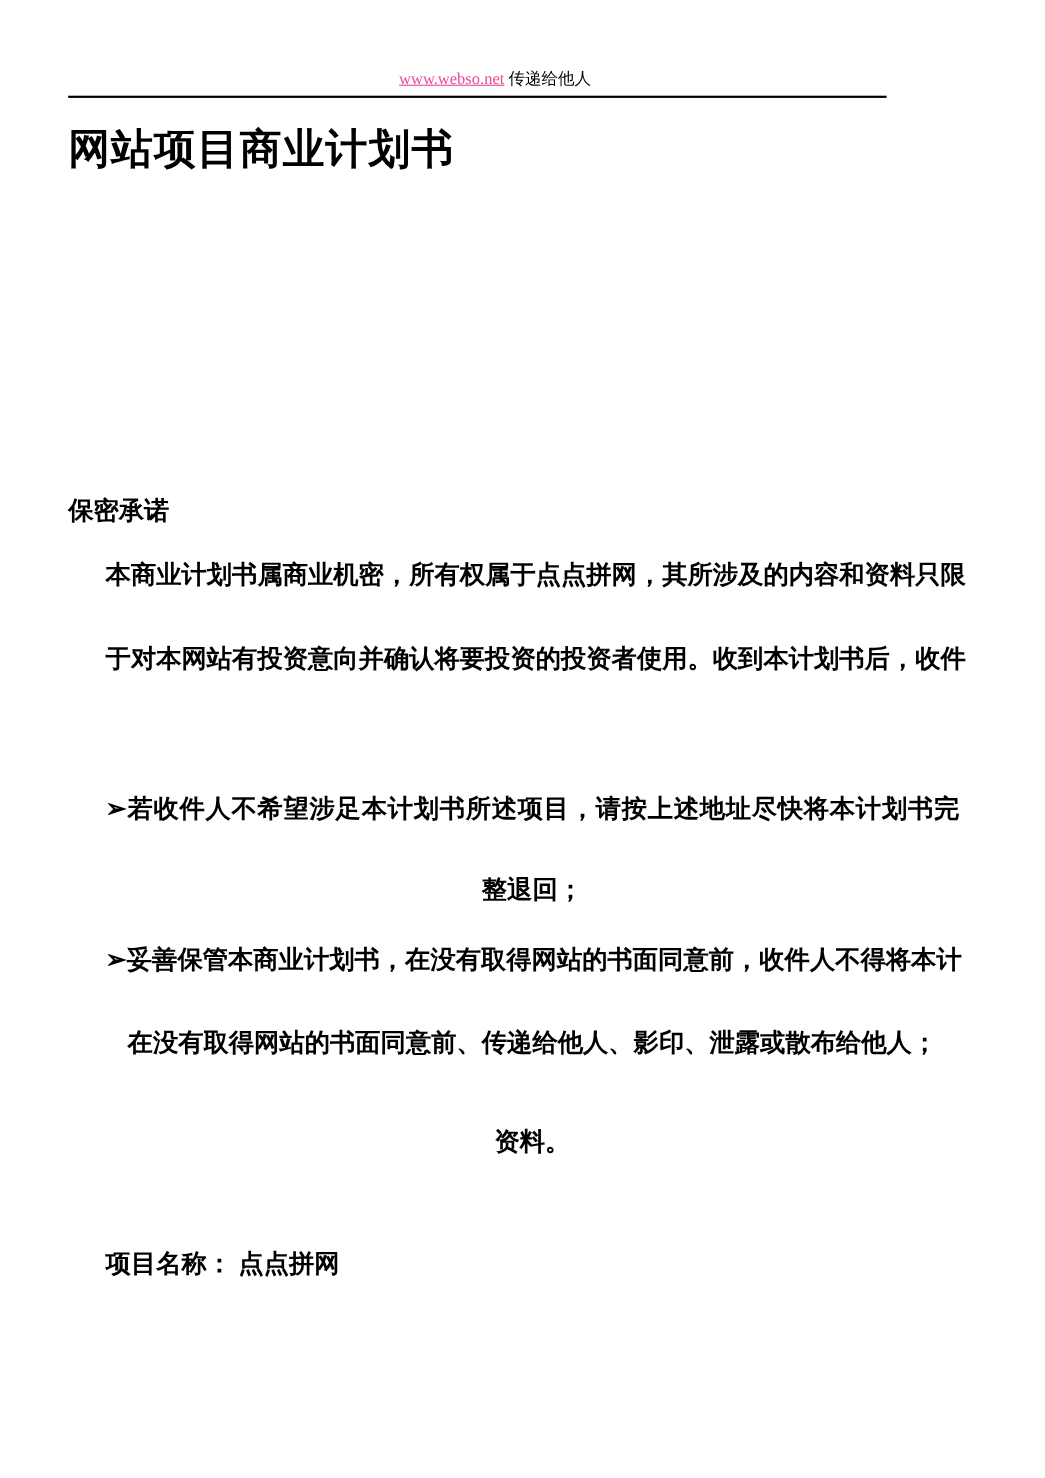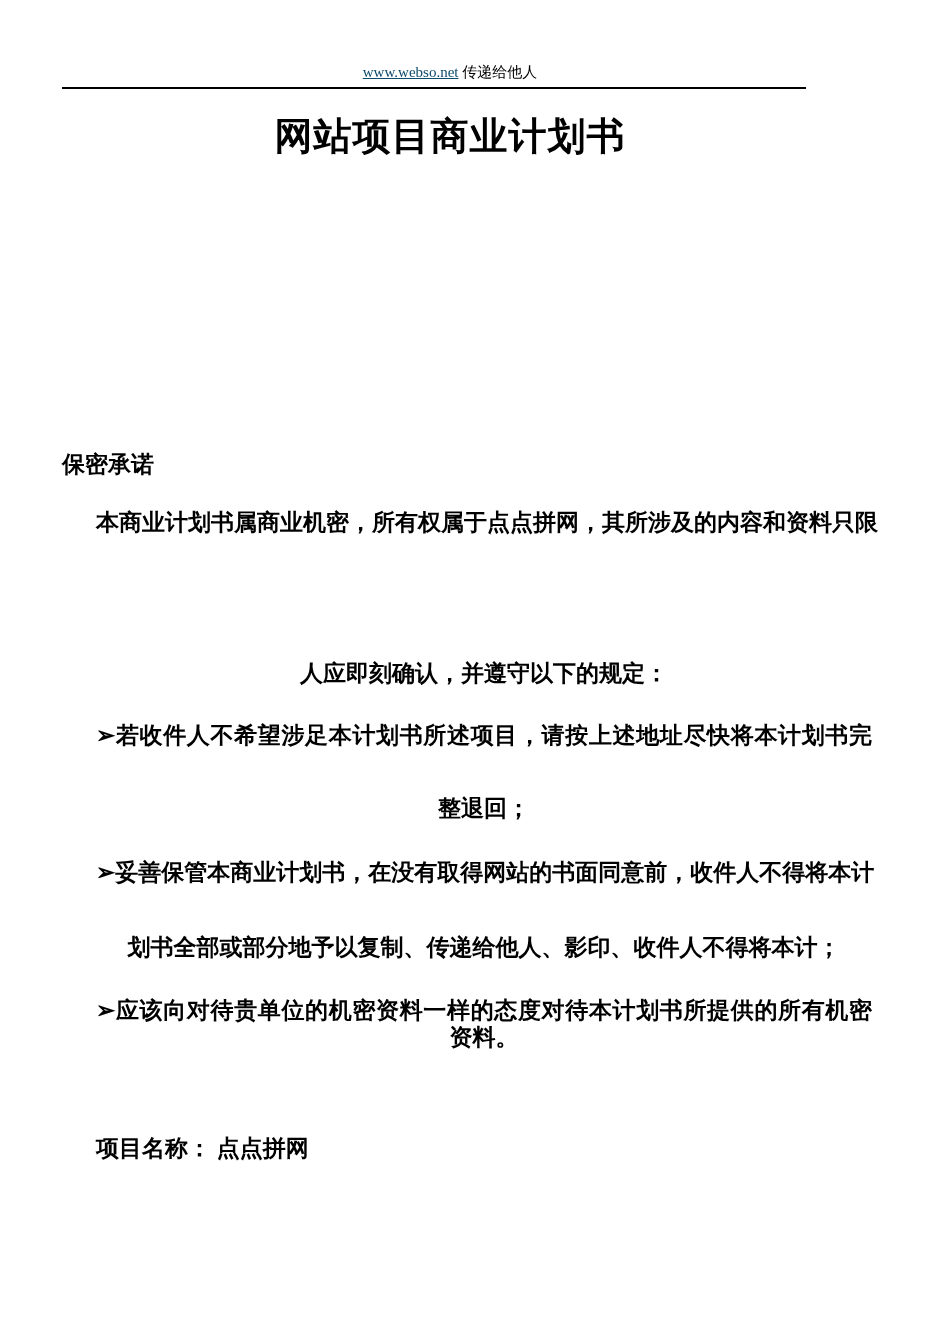--- a/index.html
+++ b/index.html
@@ -20,38 +20,37 @@
     position: absolute;
     top: 62px;
     left: 62px;
     width: 776px;
     text-align: center;
     font-size: 15px;
     line-height: 20px;
     white-space: nowrap;
   }
   .header a {
-    color: #0c4a6e;
+    color: #ec4899;
     text-decoration: underline;
     cursor: pointer;
   }
   .divider {
     position: absolute;
     top: 87px;
     left: 62px;
     width: 744px;
     height: 2px;
     background: #000000;
   }
   .doc-title {
     position: absolute;
     top: 112px;
     left: 62px;
     width: 776px;
-    text-align: center;
     font-size: 38px;
     line-height: 48px;
     font-weight: bold;
     letter-spacing: 1px;
     white-space: nowrap;
   }
   .section-heading {
     position: absolute;
     top: 448px;
     left: 62px;
@@ -107,30 +106,29 @@
   </div>
 
   <div class="divider"></div>
 
   <div class="doc-title">网站项目商业计划书</div>
 
   <div class="section-heading">保密承诺</div>
 
   <div class="line j t0">本商业计划书属商业机密，所有权属于点点拼网，其所涉及的内容和资料只限</div>
 
+  <div class="line j t1">于对本网站有投资意向并确认将要投资的投资者使用。收到本计划书后，收件</div>
 
-  <div class="line c t2">人应即刻确认，并遵守以下的规定：</div>
 
   <div class="line j t3"><span class="bullet">➢</span><span>若收件人不希望涉足本计划书所述项目，请按上述地址尽快将本计划书完</span></div>
 
   <div class="line j t5"><span class="bullet">➢</span><span>妥善保管本商业计划书，在没有取得网站的书面同意前，收件人不得将本计</span></div>
 
   <div class="line c t4">整退回；</div>
 
-  <div class="line c t6">划书全部或部分地予以复制、传递给他人、影印、收件人不得将本计；</div>
+  <div class="line c t6">在没有取得网站的书面同意前、传递给他人、影印、泄露或散布给他人；</div>
 
-  <div class="line j t7"><span class="bullet">➢</span><span>应该向对待贵单位的机密资料一样的态度对待本计划书所提供的所有机密</span></div>
 
   <div class="line c t8">资料。</div>
 
   <div class="line l t9">项目名称： 点点拼网</div>
 
 </div>
 
 </body></html>

